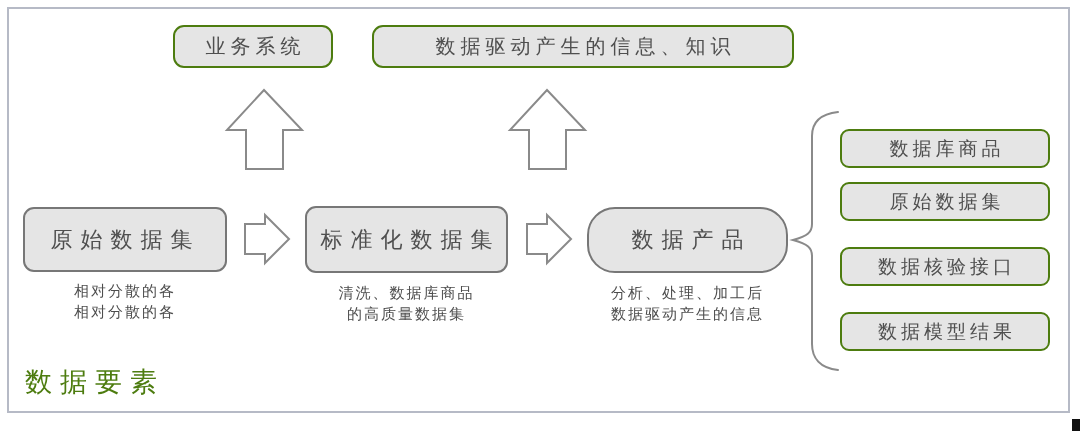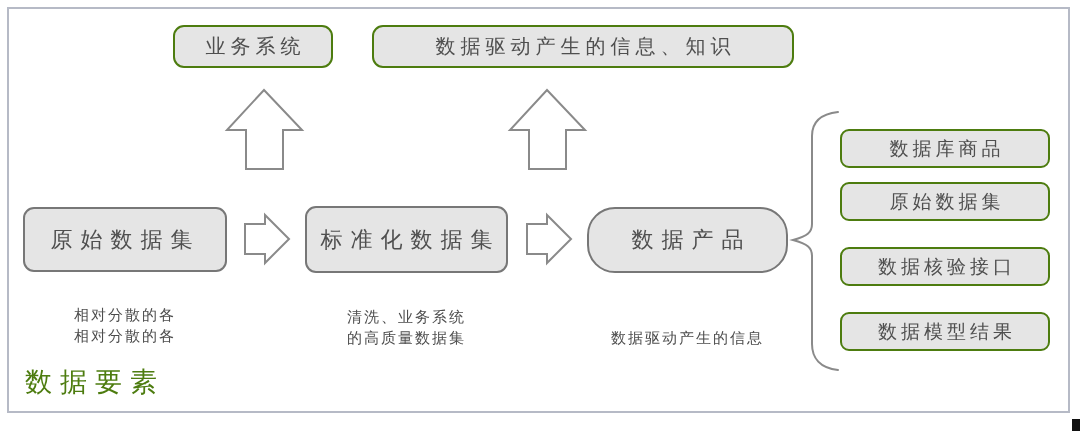--- a/index.html
+++ b/index.html
@@ -42,21 +42,20 @@
   .out-box-2   { top: 182px; }
   .out-box-3   { top: 247px; }
   .out-box-4   { top: 312px; }
   .caption {
     position: absolute;
     text-align: center;
     font-size: 15px;
     line-height: 1.4;
     color: #4d4d4d;
     letter-spacing: 2px;
-    margin-top: 24px;
   }
   .caption-1 { left: 23px;  top: 280px; width: 204px; }
   .caption-2 { left: 294px; top: 282px; width: 225px; }
   .caption-3 { left: 575px; top: 282px; width: 225px; }
   .arrow-svg, .brace-svg {
     position: absolute;
     overflow: visible;
   }
   .footer-label {
     position: absolute;
@@ -112,25 +111,25 @@
 
   <div class="node mid-box-3">
     <span>数据产品</span>
   </div>
 
   <div class="caption caption-1">
     <span>相对分散的各</span><br>
     <span>相对分散的各</span>
   </div>
   <div class="caption caption-2">
-    <span>清洗、业务系统</span><br>
+    <span>清洗、数据库商品</span><br>
     <span>的高质量数据集</span>
   </div>
   <div class="caption caption-3">
-    <br>
+    <span>分析、处理、加工后</span><br>
     <span>数据驱动产生的信息</span>
   </div>
 
   <svg class="brace-svg" style="left:788px; top:106px;" width="55" height="270" viewBox="0 0 55 270">
     <path d="M 50 6 C 32 8, 24 16, 24 30 L 24 118 C 24 126, 20 130, 5 134 C 20 138, 24 142, 24 150 L 24 238 C 24 252, 32 262, 50 264" fill="none" stroke="#8a8a8a" stroke-width="2" stroke-linecap="round"></path>
   </svg>
 
   <div class="node out-box out-box-1">
     <span>数据库商品</span>
   </div>

